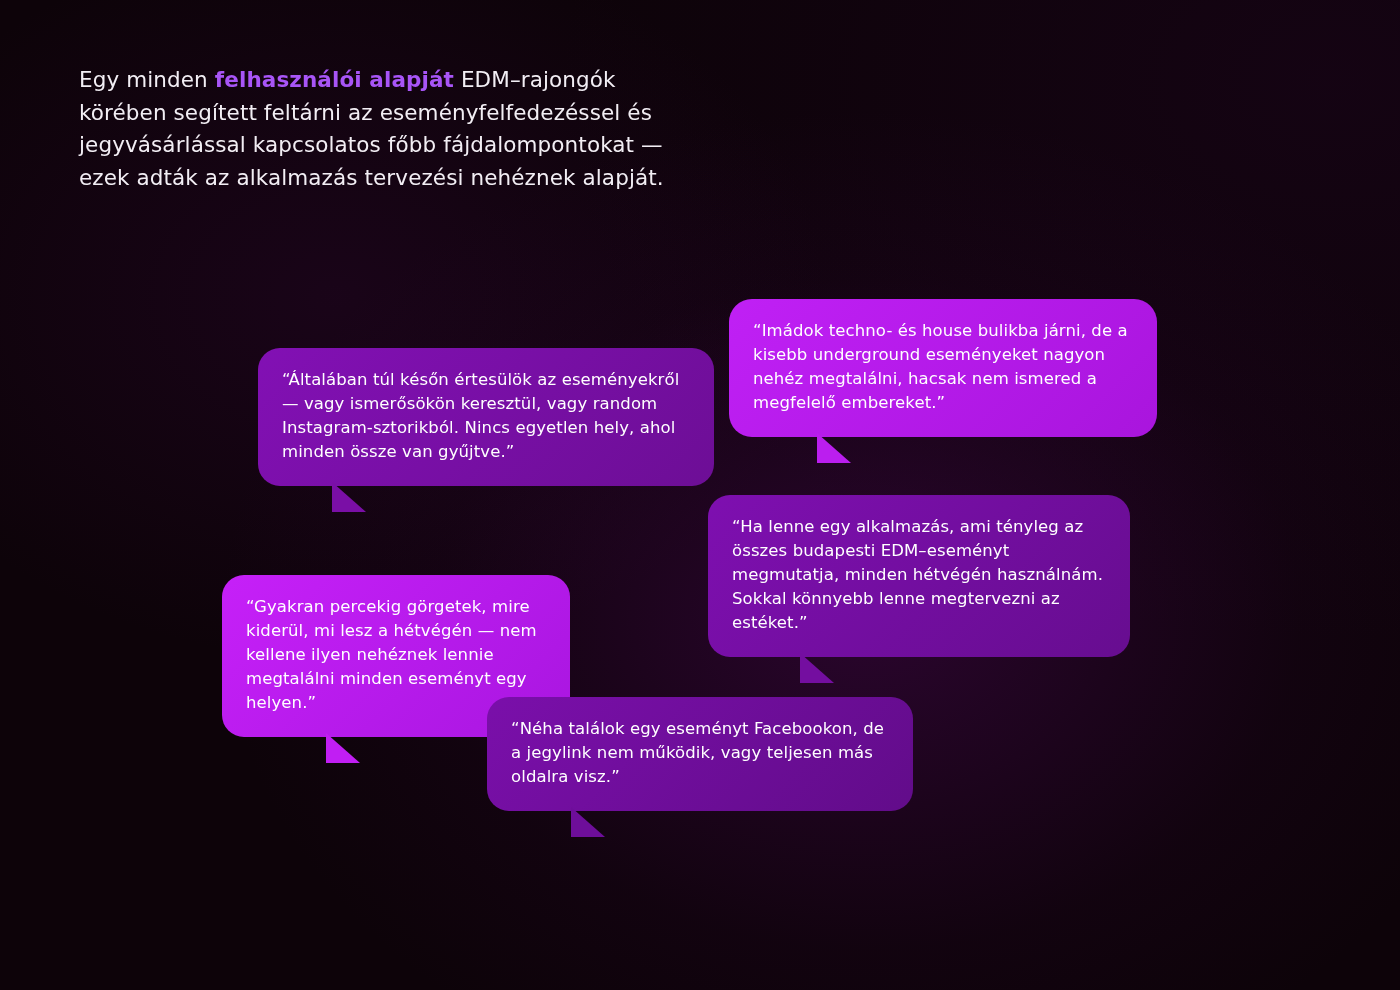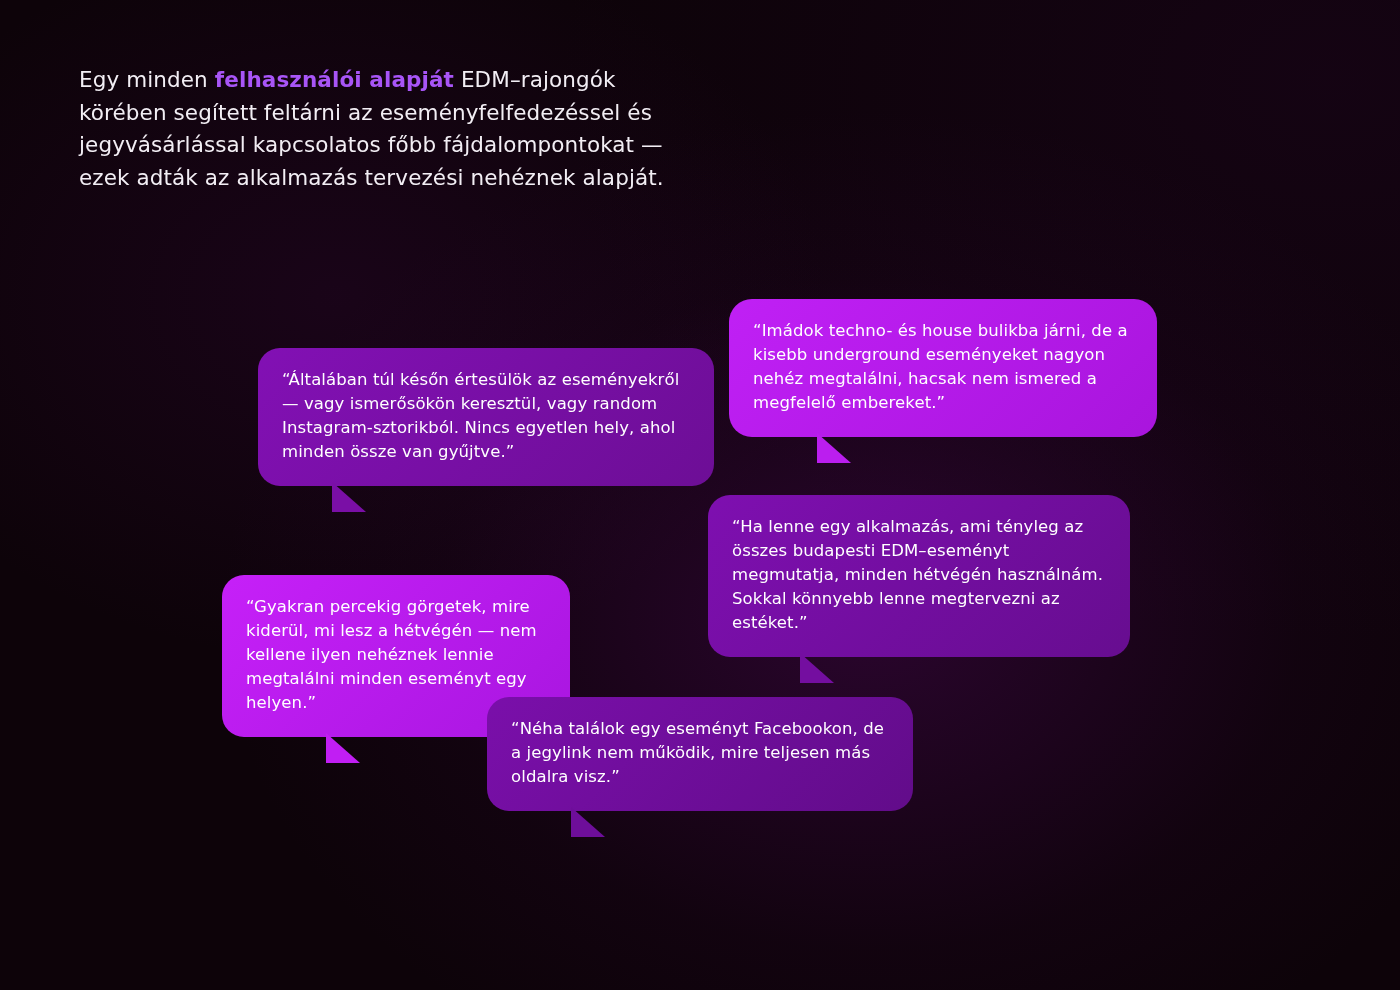--- a/index.html
+++ b/index.html
@@ -118,14 +118,14 @@
 
 <div class="bubble tail-left" id="bubble-3">
   <span class="txt">“Gyakran percekig görgetek, mire kiderül, mi lesz a hétvégén — nem kellene ilyen nehéznek lennie megtalálni minden eseményt egy helyen.”</span>
 </div>
 
 <div class="bubble tail-left" id="bubble-4">
   <span class="txt">“Ha lenne egy alkalmazás, ami tényleg az összes budapesti EDM–eseményt megmutatja, minden hétvégén használnám. Sokkal könnyebb lenne megtervezni az estéket.”</span>
 </div>
 
 <div class="bubble tail-left" id="bubble-5">
-  <span class="txt">“Néha találok egy eseményt Facebookon, de a jegylink nem működik, mire teljesen más oldalra visz.”</span>
+  <span class="txt">“Néha találok egy eseményt Facebookon, de a jegylink nem működik, vagy teljesen más oldalra visz.”</span>
 </div>
 
 </body></html>

